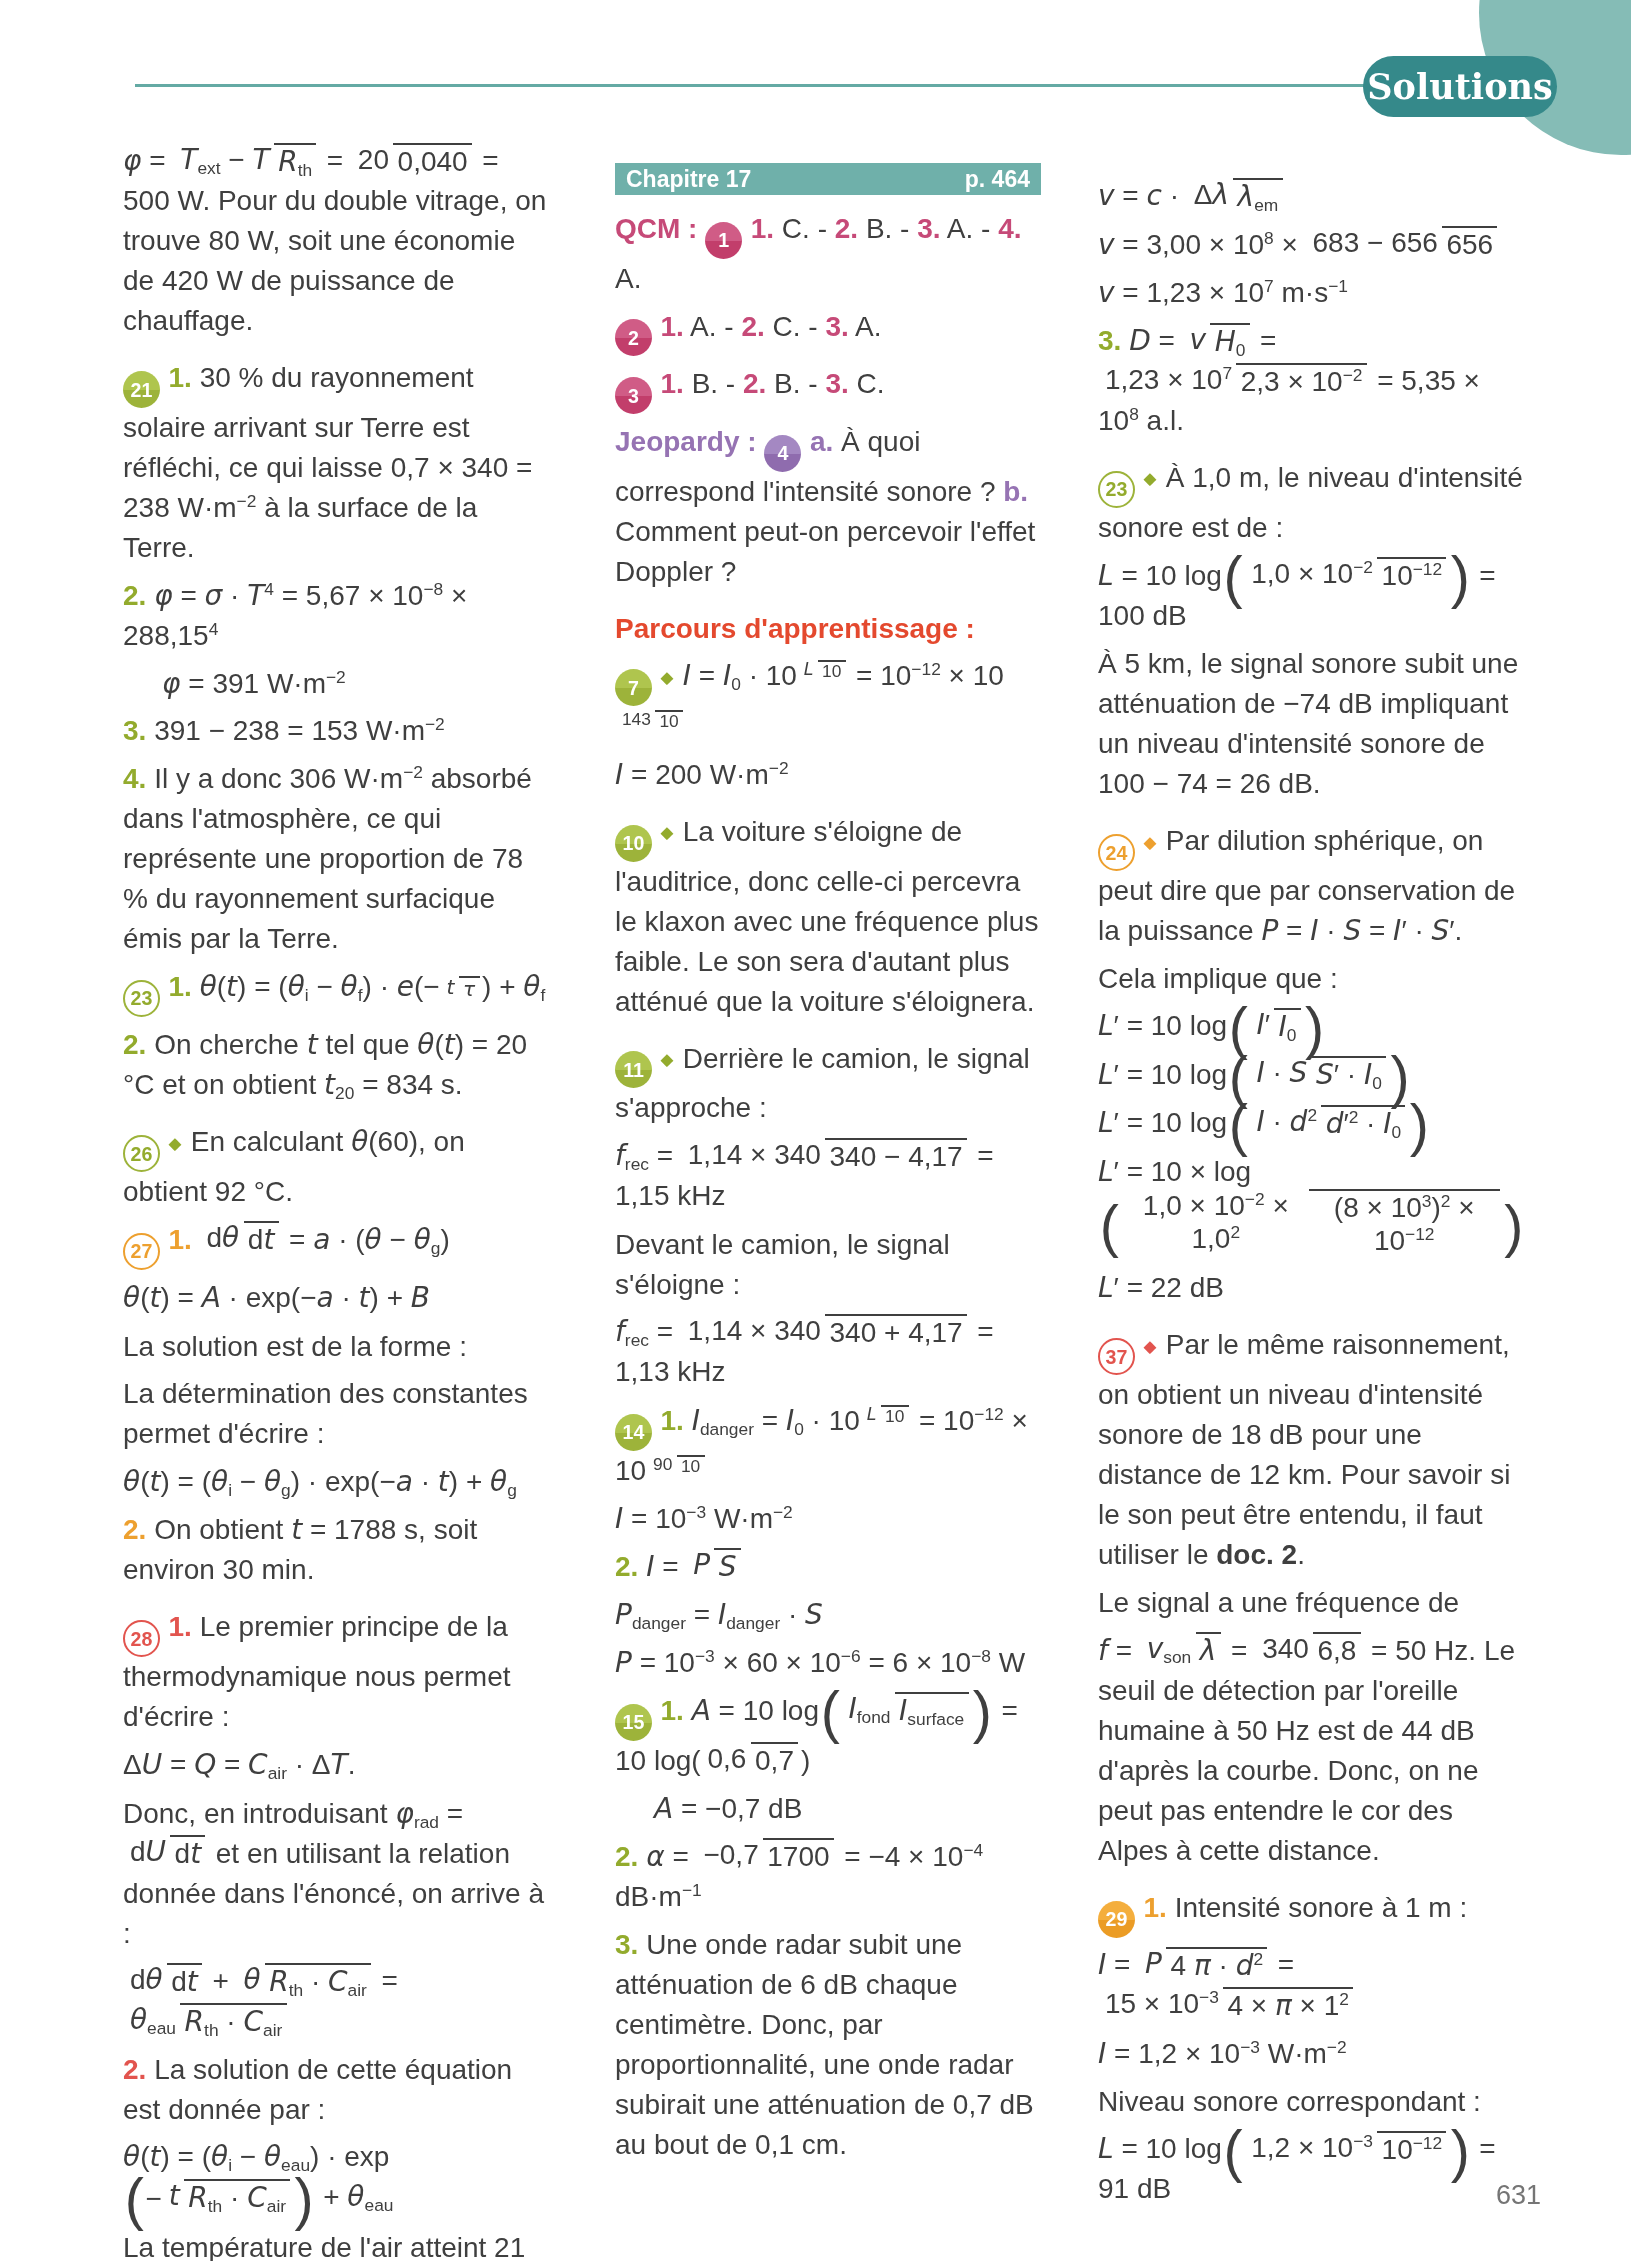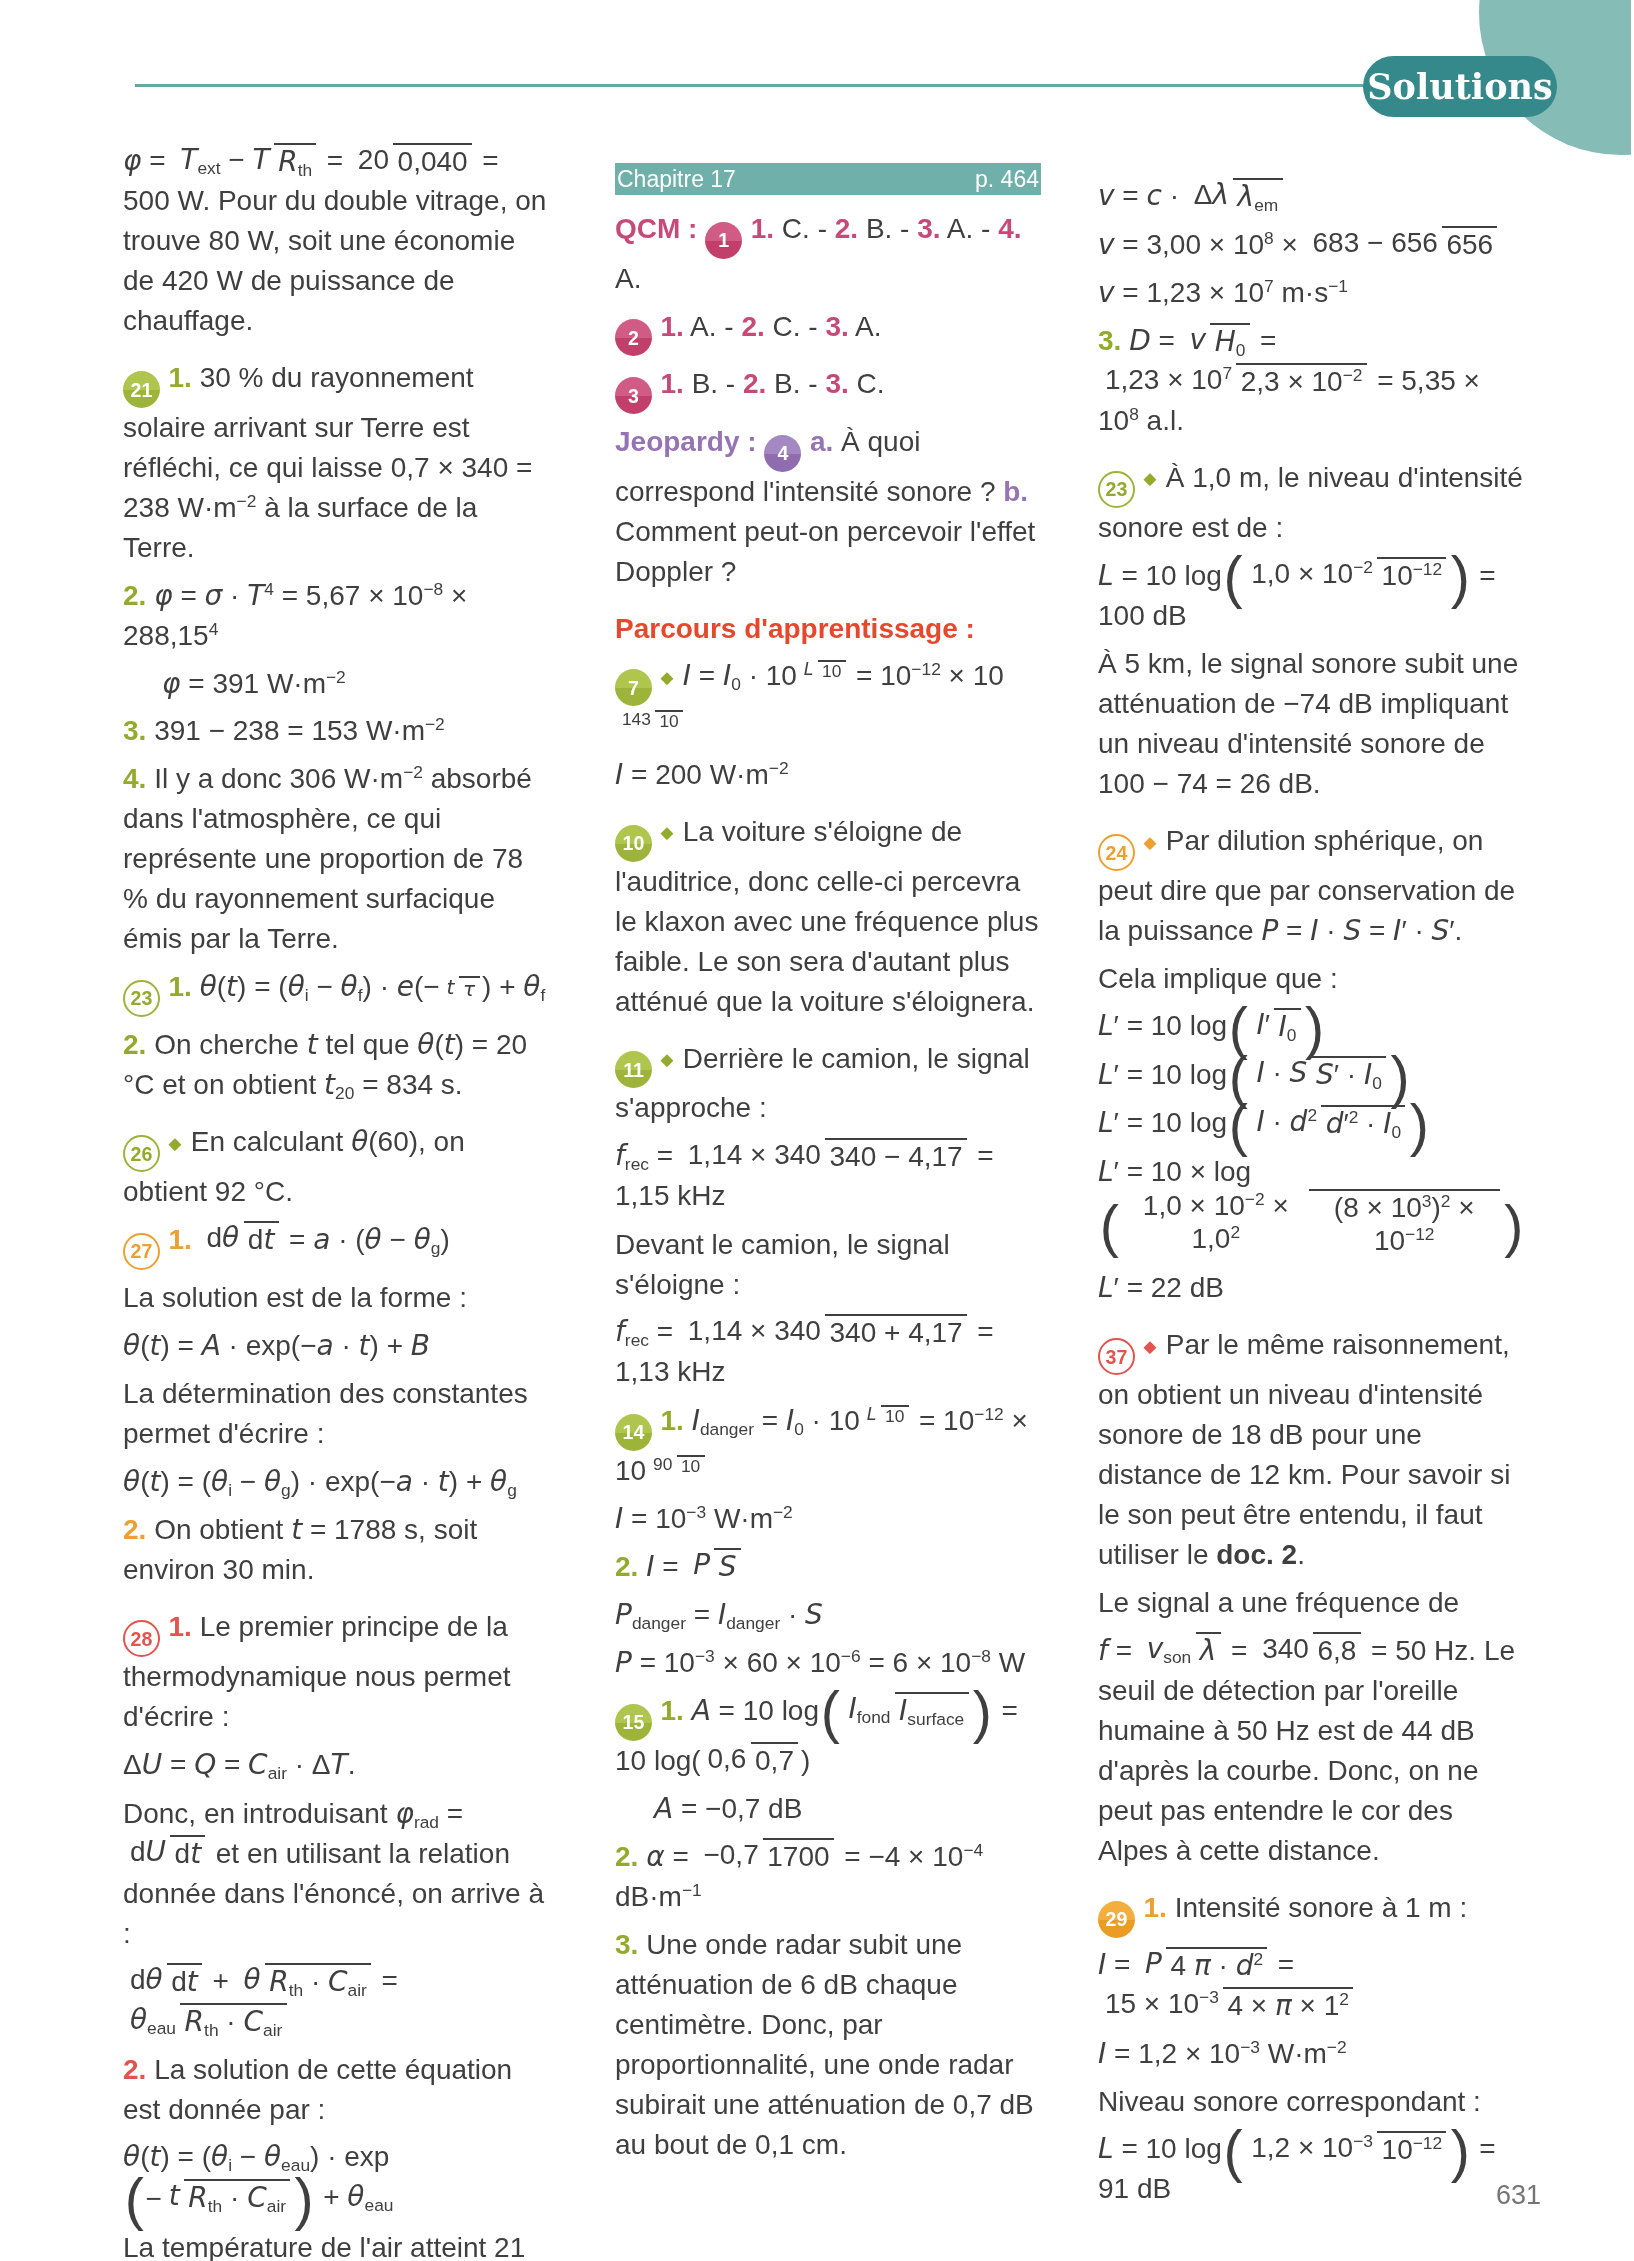--- a/index.html
+++ b/index.html
@@ -9,21 +9,21 @@
     color:var(--text); -webkit-font-smoothing:antialiased;
   }
   .corner-circle { position:absolute; left:1479px; top:-129px; width:284px; height:284px;
     border-radius:50%; background:var(--teal-circle); }
   .toprule { position:absolute; left:135px; top:84px; width:1231px; height:2.6px; background:var(--teal-rule); }
   .sol-badge { position:absolute; left:1363px; top:56px; width:194px; height:61px; border-radius:31px;
     background:var(--teal-badge); color:#fff; display:flex; align-items:center; justify-content:center;
     font-family:"DejaVu Serif","Liberation Serif",serif; font-weight:700; font-size:35px; }
   .chapbar { position:absolute; left:615px; top:163px; width:426px; height:32px;
     background:var(--teal-bar); color:#fff; display:flex; justify-content:space-between; align-items:center;
-    padding:0 2px; box-sizing:border-box; font-weight:400; font-size:23px; }
+    padding:0 11px; box-sizing:border-box; font-weight:700; font-size:23px; }
   .pagenum { position:absolute; left:1496px; top:2180px; font-size:27px; color:var(--pagenum); }
 
   .col { position:absolute; width:427px; font-size:28px; line-height:40px; }
   #col1 { left:123px;  top:138px; }
   #col2 { left:615px;  top:209px; }
   #col3 { left:1098px; top:173px; }
 
   .pb { margin:0 0 7.7px 0; }
   .mt { margin-top:17px; }
   .f  { margin-top:3.4px; margin-bottom:8.5px; }
@@ -96,22 +96,22 @@
       <p class="pb f mt"><span class="badge b-og">23</span><span class="qn c-g">1.</span> <i class="v">θ</i>(<i class="v">t</i>) = (<i class="v">θ</i><sub>i</sub> − <i class="v">θ</i><sub>f</sub>) · <i class="v">e</i>(−<span class="fr sm">
           <span class="n"><i class="v">t</i></span>
           <span class="d"><i class="v">τ</i></span>
         </span>) + <i class="v">θ</i><sub>f</sub></p>
       <p class="pb"><span class="qn c-g">2.</span> On cherche <i class="v">t</i> tel que <i class="v">θ</i>(<i class="v">t</i>) = 20 °C et on obtient <i class="v">t</i><sub>20</sub> = 834 s.</p>
       <p class="pb mt"><span class="badge b-og">26</span><span class="dia c-g">◆</span>En calculant <i class="v">θ</i>(60), on obtient 92 °C.</p>
       <p class="pb f mt"><span class="badge b-oo">27</span><span class="qn c-o">1.</span> <span class="fr">
           <span class="n">d<i class="v">θ</i></span>
           <span class="d">d<i class="v">t</i></span>
         </span> = <i class="v">a</i> · (<i class="v">θ</i> − <i class="v">θ</i><sub>g</sub>)</p>
+      <p class="pb f"><i class="v">θ</i>(<i class="v">t</i>) = <i class="v">A</i> · exp(−<i class="v">a</i> · <i class="v">t</i>) + <i class="v">B</i></p>
       <p class="pb">La solution est de la forme :</p>
-      <p class="pb f"><i class="v">θ</i>(<i class="v">t</i>) = <i class="v">A</i> · exp(−<i class="v">a</i> · <i class="v">t</i>) + <i class="v">B</i></p>
       <p class="pb">La détermination des constantes permet d'écrire :</p>
       <p class="pb f"><i class="v">θ</i>(<i class="v">t</i>) = (<i class="v">θ</i><sub>i</sub> − <i class="v">θ</i><sub>g</sub>) · exp(−<i class="v">a</i> · <i class="v">t</i>) + <i class="v">θ</i><sub>g</sub></p>
       <p class="pb"><span class="qn c-o">2.</span> On obtient <i class="v">t</i> = 1788 s, soit environ 30 min.</p>
       <p class="pb mt"><span class="badge b-or">28</span><span class="qn c-r">1.</span> Le premier principe de la thermodynamique nous permet d'écrire :</p>
       <p class="pb f">Δ<i class="v">U</i> = <i class="v">Q</i> = <i class="v">C</i><sub>air</sub> · Δ<i class="v">T</i>.</p>
       <p class="pb">Donc, en introduisant <i class="v">φ</i><sub>rad</sub> = <span class="fr">
           <span class="n">d<i class="v">U</i></span>
           <span class="d">d<i class="v">t</i></span>
         </span> et en utilisant la relation donnée dans l'énoncé, on arrive à :</p>
       <p class="pb f"><span class="fr">

